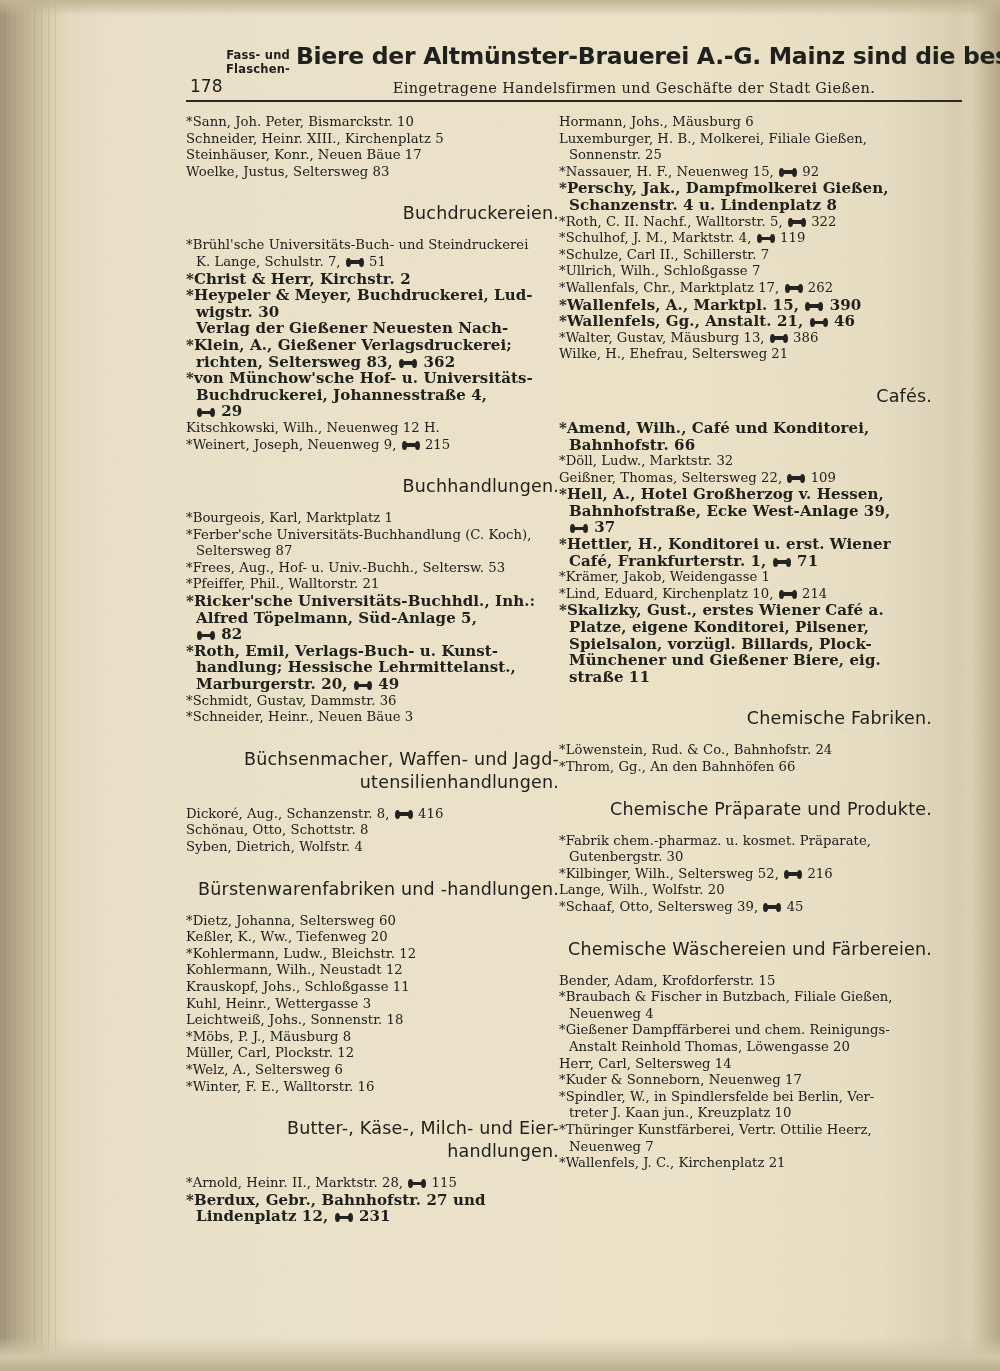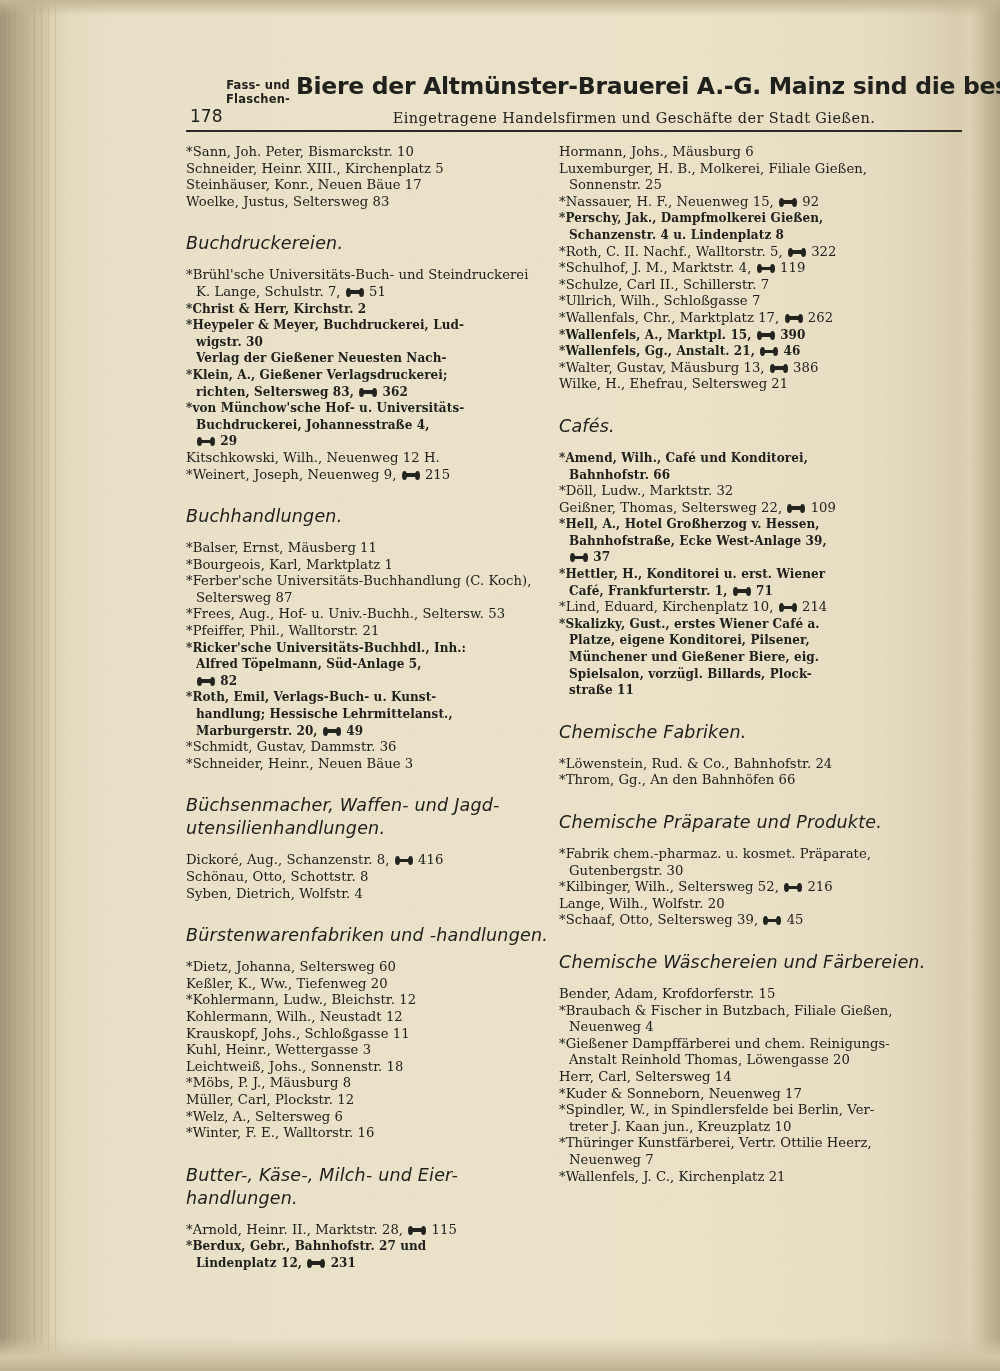--- a/index.html
+++ b/index.html
@@ -64,21 +64,20 @@
     background: linear-gradient(180deg, #c2b594 0px, rgba(0,0,0,0) 16px);
   }
 
   
   #content {
     position: absolute;
     left: 186px;
     top: 40px;
     width: 776px;
     color: #20211d;
-    margin-top: 30px;
   }
 
   
   .header {
     position: relative;
     height: 62px;
   }
   .hdr-fass {
     position: absolute;
     left: 4px;
@@ -146,33 +145,32 @@
     padding: 0 0 0 10px;
     text-indent: -10px;
     letter-spacing: 0.05px;
   }
   .entry.ind {
     padding-left: 34px;
     text-indent: -24px;
   }
   .entry.bold {
     font-weight: bold;
-    font-size: 12px;
+    font-size: 15px;
     letter-spacing: 0.1px;
   }
 
   .sect {
-    text-align: left;
+    text-align: right;
     font-family: "DejaVu Sans", sans-serif;
     font-size: 17.5px;
     font-weight: normal;
     margin: 22px 0 12px 0;
     line-height: 23px;
     letter-spacing: 0.2px;
-    font-style: italic;
   }
 
   
   .phone {
     display: inline-block;
     position: relative;
     width: 16px;
     height: 9px;
     vertical-align: -1px;
     margin: 0 2px;
@@ -260,21 +258,20 @@
           <p class="entry bold"><span>*Klein, A., Gießener Verlagsdruckerei;</span></p>
           <p class="entry bold ind"><span>richten, Seltersweg 83,</span> <span class="phone"></span><span> 362</span></p>
           <p class="entry bold"><span>*von Münchow'sche Hof- u. Universitäts-</span></p>
           <p class="entry bold ind"><span>Buchdruckerei, Johannesstraße 4,</span></p>
           <p class="entry bold ind"> <span class="phone"></span><span> 29</span></p>
           <p class="entry"><span>Kitschkowski, Wilh., Neuenweg 12 H.</span></p>
           <p class="entry"><span>*Weinert, Joseph, Neuenweg 9,</span> <span class="phone"></span><span> 215</span></p>
           <div class="sect">
             <div>Buchhandlungen.</div>
           </div>
-          <p class="entry"><span>*Balser, Ernst, Mäusberg 11</span></p>
           <p class="entry"><span>*Bourgeois, Karl, Marktplatz 1</span></p>
           <p class="entry"><span>*Ferber'sche Universitäts-Buchhandlung (C. Koch),</span></p>
           <p class="entry ind"><span>Seltersweg 87</span></p>
           <p class="entry"><span>*Frees, Aug., Hof- u. Univ.-Buchh., Seltersw. 53</span></p>
           <p class="entry"><span>*Pfeiffer, Phil., Walltorstr. 21</span></p>
           <p class="entry bold"><span>*Ricker'sche Universitäts-Buchhdl., Inh.:</span></p>
           <p class="entry bold ind"><span>Alfred Töpelmann, Süd-Anlage 5,</span></p>
           <p class="entry bold ind"> <span class="phone"></span><span> 82</span></p>
           <p class="entry bold"><span>*Roth, Emil, Verlags-Buch- u. Kunst-</span></p>
           <p class="entry bold ind"><span>handlung; Hessische Lehrmittelanst.,</span></p>
@@ -331,25 +328,26 @@
           </div>
           <p class="entry bold"><span>*Amend, Wilh., Café und Konditorei,</span></p>
           <p class="entry bold ind"><span>Bahnhofstr. 66</span></p>
           <p class="entry"><span>*Döll, Ludw., Marktstr. 32</span></p>
           <p class="entry"><span>Geißner, Thomas, Seltersweg 22,</span> <span class="phone"></span><span> 109</span></p>
           <p class="entry bold"><span>*Hell, A., Hotel Großherzog v. Hessen,</span></p>
           <p class="entry bold ind"><span>Bahnhofstraße, Ecke West-Anlage 39,</span></p>
           <p class="entry bold ind"> <span class="phone"></span><span> 37</span></p>
           <p class="entry bold"><span>*Hettler, H., Konditorei u. erst. Wiener</span></p>
           <p class="entry bold ind"><span>Café, Frankfurterstr. 1,</span> <span class="phone"></span><span> 71</span></p>
+          <p class="entry"><span>*Krämer, Jakob, Weidengasse 1</span></p>
           <p class="entry"><span>*Lind, Eduard, Kirchenplatz 10,</span> <span class="phone"></span><span> 214</span></p>
           <p class="entry bold"><span>*Skalizky, Gust., erstes Wiener Café a.</span></p>
           <p class="entry bold ind"><span>Platze, eigene Konditorei, Pilsener,</span></p>
+          <p class="entry bold ind"><span>Spielsalon, vorzügl. Billards, Plock-</span></p>
           <p class="entry bold ind"><span>Münchener und Gießener Biere, eig.</span></p>
-          <p class="entry bold ind"><span>Spielsalon, vorzügl. Billards, Plock-</span></p>
           <p class="entry bold ind"><span>straße 11</span></p>
           <div class="sect">
             <div>Chemische Fabriken.</div>
           </div>
           <p class="entry"><span>*Löwenstein, Rud. &amp; Co., Bahnhofstr. 24</span></p>
           <p class="entry"><span>*Throm, Gg., An den Bahnhöfen 66</span></p>
           <div class="sect">
             <div>Chemische Präparate und Produkte.</div>
           </div>
           <p class="entry"><span>*Fabrik chem.-pharmaz. u. kosmet. Präparate,</span></p>

